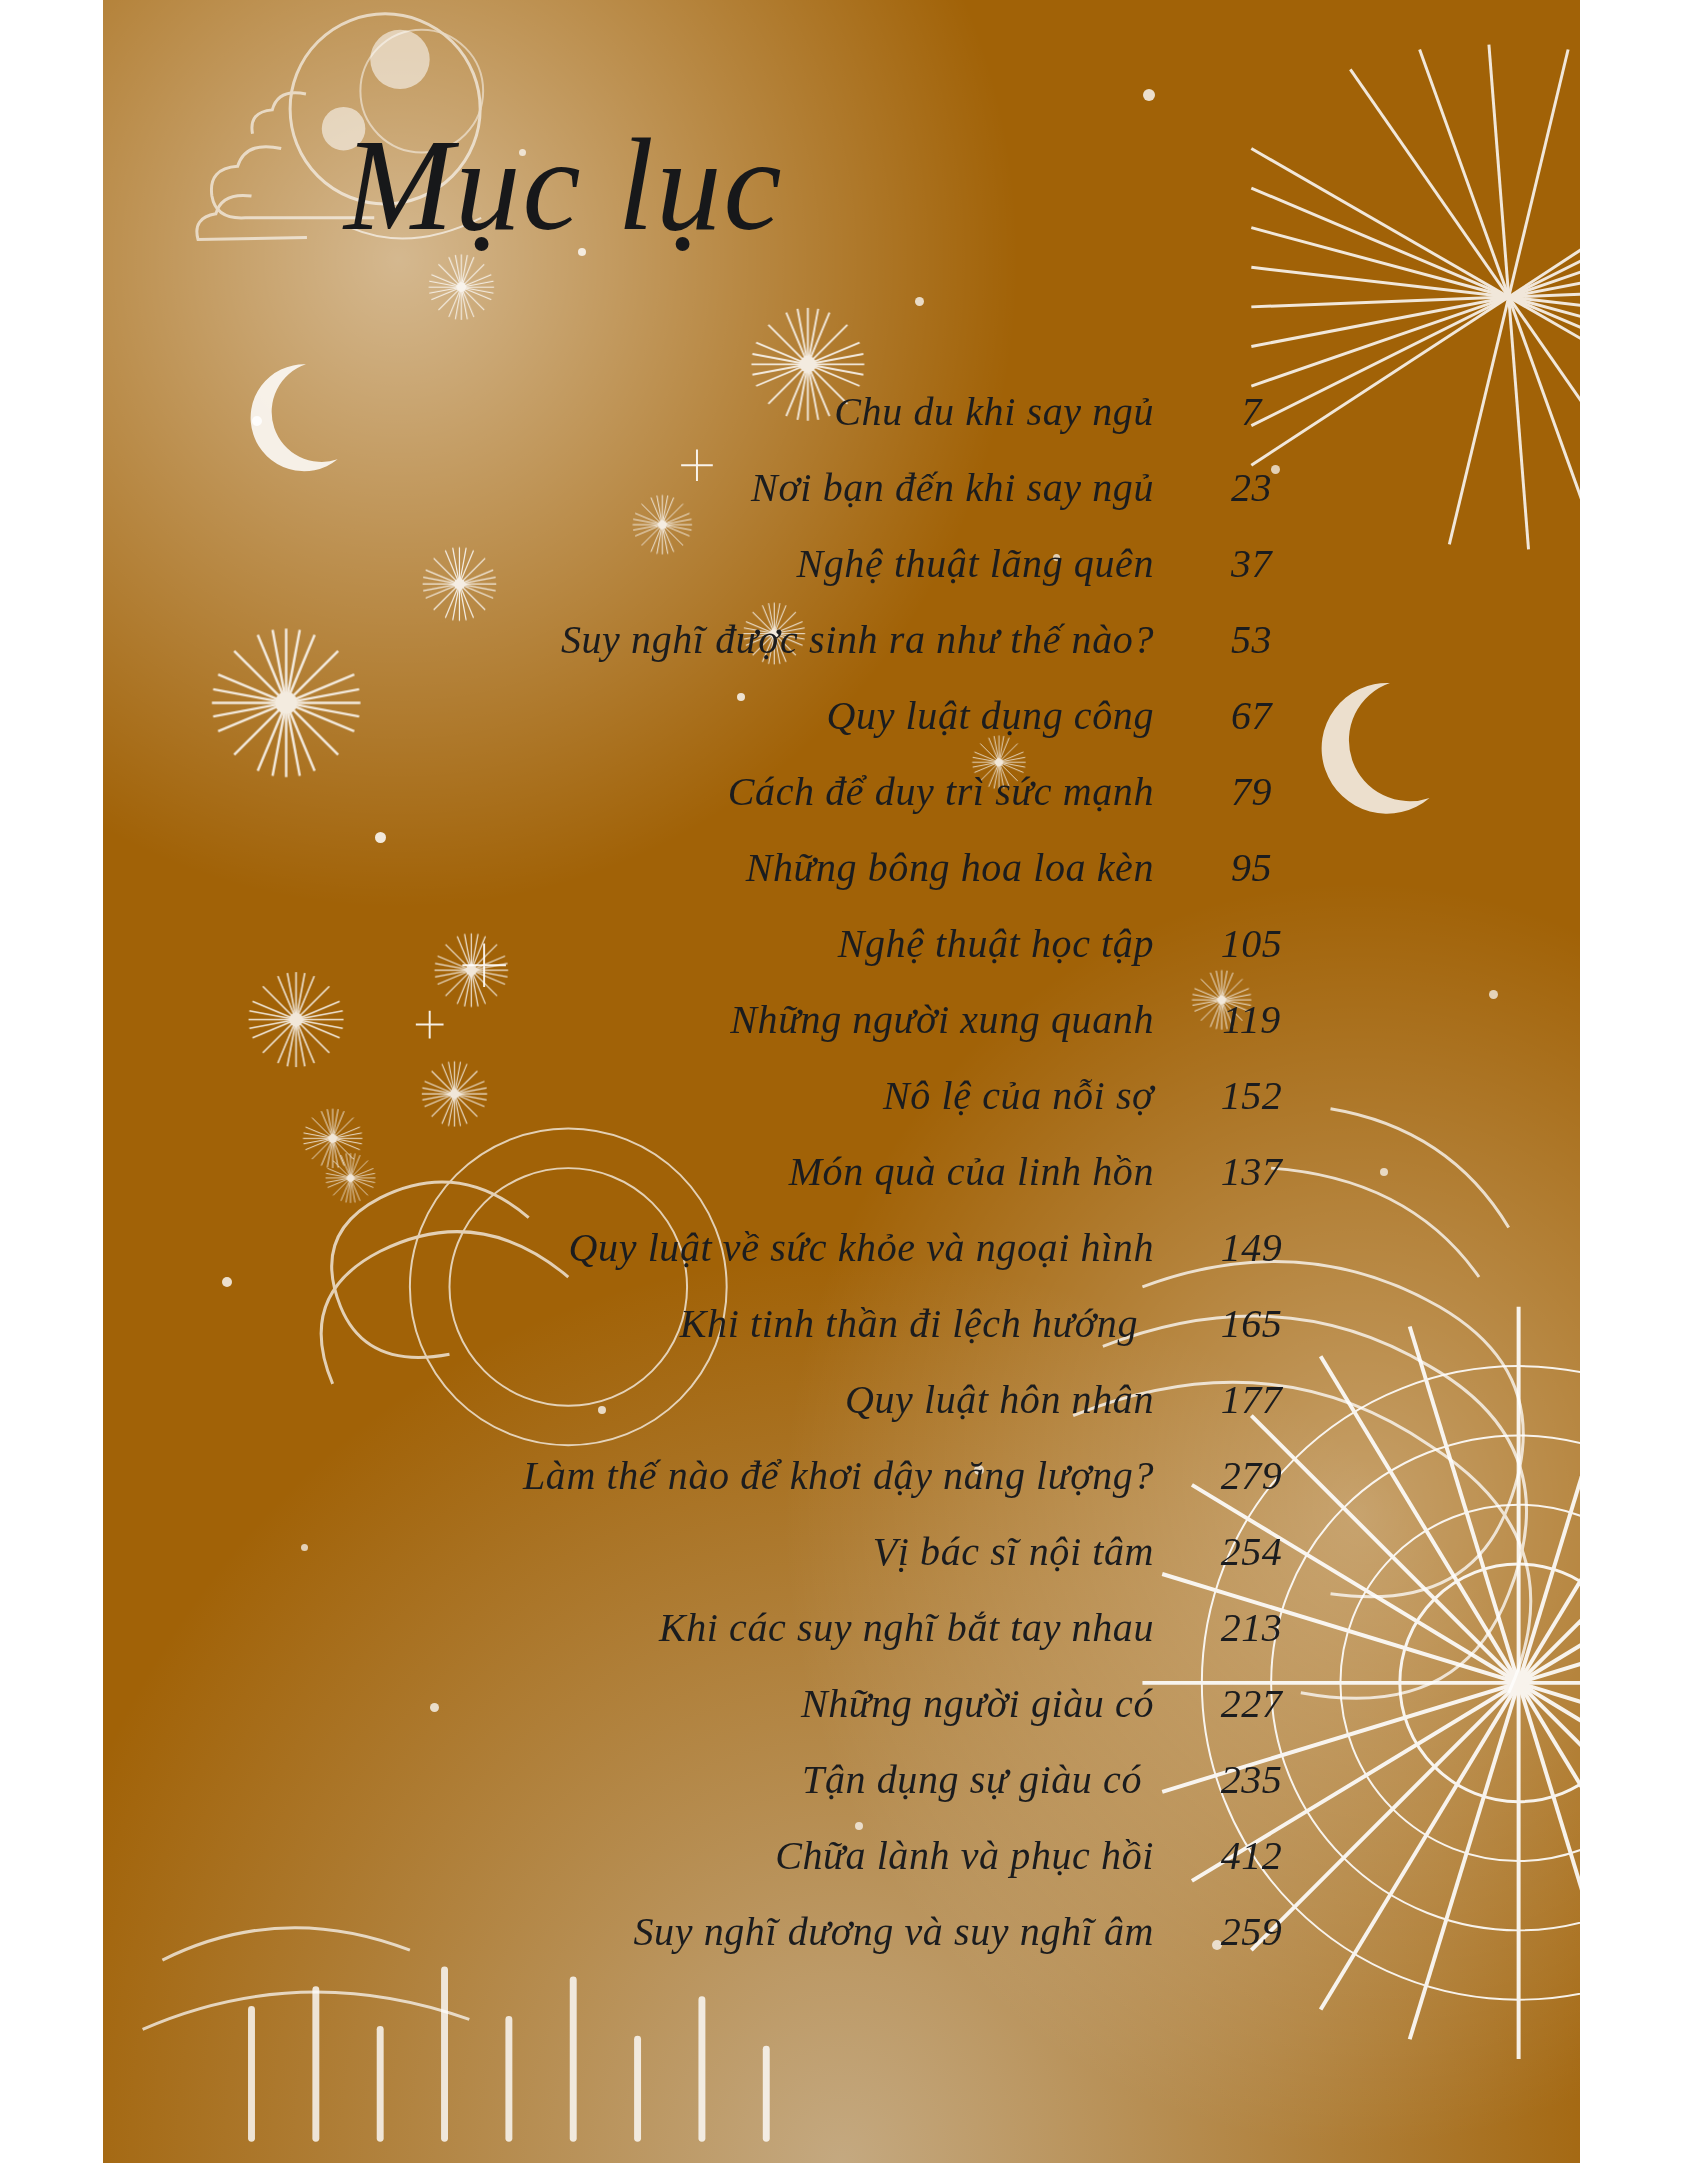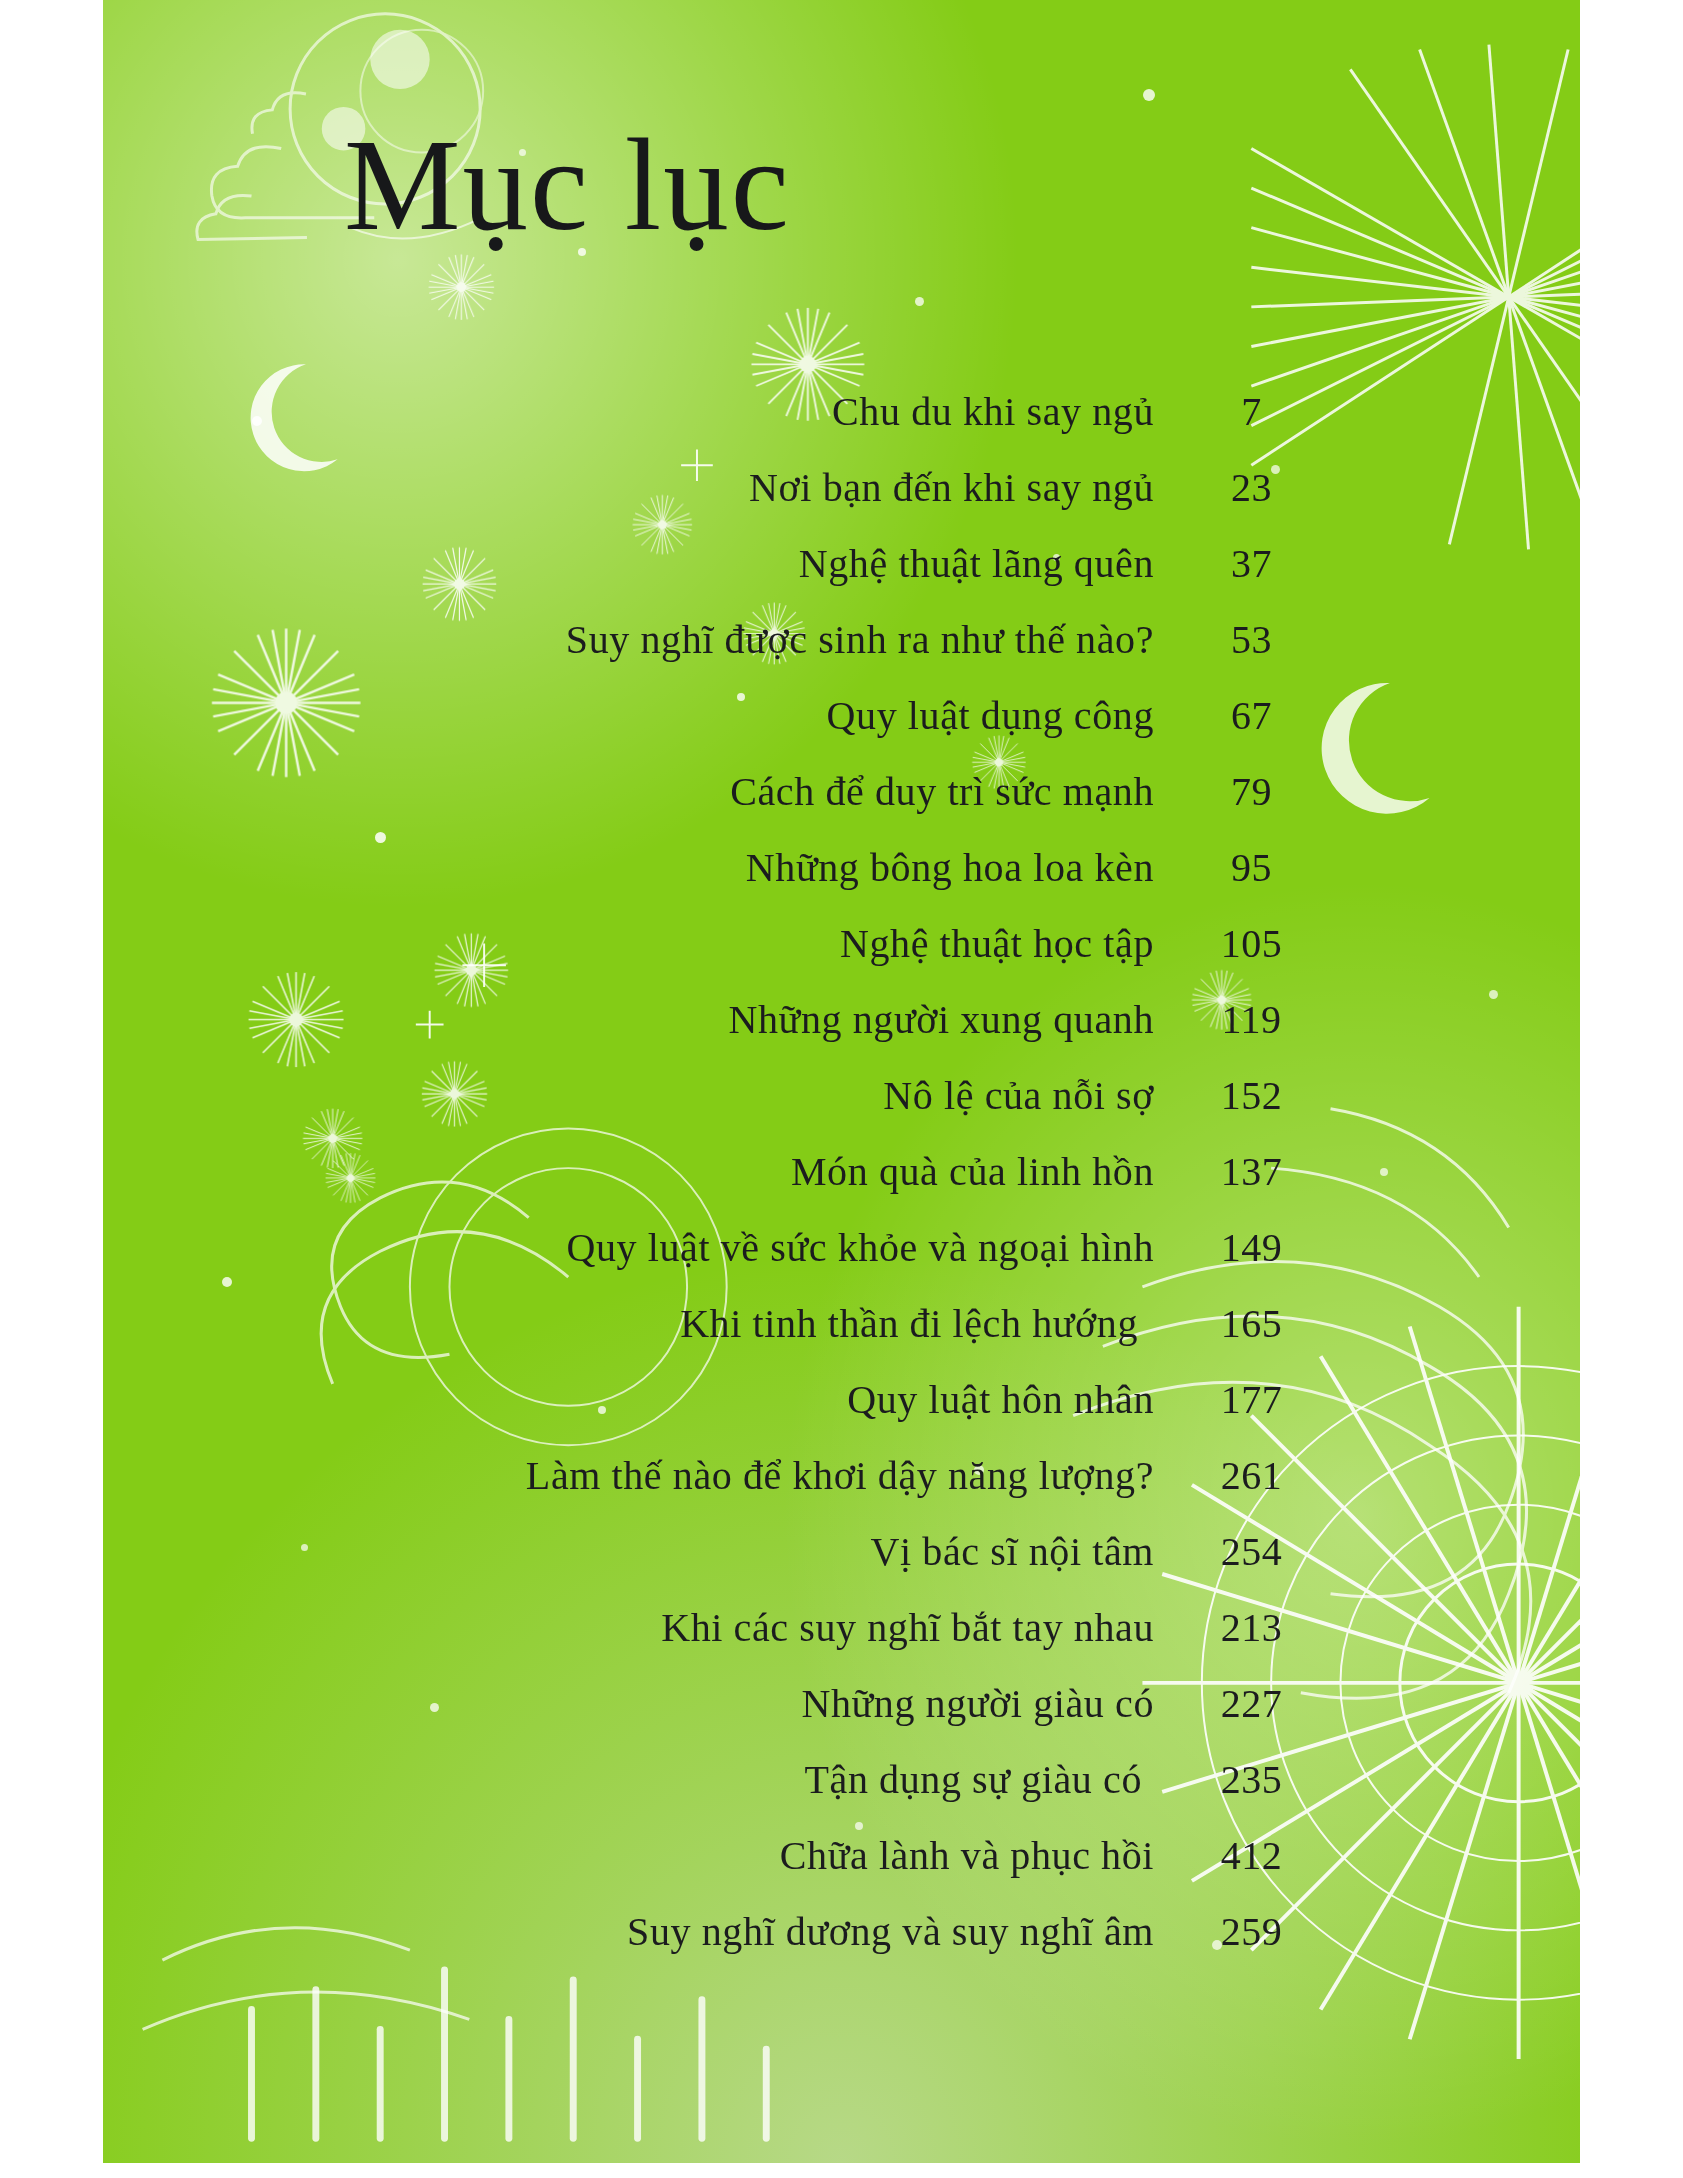--- a/index.html
+++ b/index.html
@@ -22,22 +22,23 @@
     overflow: hidden;
   }
 
   
   #paper {
     position: absolute;
     left: 103px;
     top: 0px;
     width: 1477px;
     height: 2163px;
-    background: #84cc16;
+    background: #a16207;
     overflow: hidden;
+    font-style: italic;
   }
 
   
   #paper-tone {
     position: absolute;
     inset: 0;
     background:
       radial-gradient(ellipse 70% 50% at 20% 12%, rgba(255,255,255,0.55), rgba(255,255,255,0) 60%),
       radial-gradient(ellipse 60% 45% at 85% 70%, rgba(255,255,255,0.40), rgba(255,255,255,0) 65%),
       radial-gradient(ellipse 80% 60% at 50% 100%, rgba(225,227,228,0.55), rgba(255,255,255,0) 70%);
@@ -338,21 +339,21 @@
           <div class="toc-row">
             <div class="toc-title" style="right: 442px;">Khi tinh thần đi lệch hướng</div>
             <div class="toc-page">165</div>
           </div>
           <div class="toc-row">
             <div class="toc-title" style="right: 426px;">Quy luật hôn nhân</div>
             <div class="toc-page">177</div>
           </div>
           <div class="toc-row">
             <div class="toc-title" style="right: 426px;">Làm thế nào để khơi dậy năng lượng?</div>
-            <div class="toc-page">261</div>
+            <div class="toc-page">279</div>
           </div>
           <div class="toc-row">
             <div class="toc-title" style="right: 426px;">Vị bác sĩ nội tâm</div>
             <div class="toc-page">254</div>
           </div>
           <div class="toc-row">
             <div class="toc-title" style="right: 426px;">Khi các suy nghĩ bắt tay nhau</div>
             <div class="toc-page">213</div>
           </div>
           <div class="toc-row">

